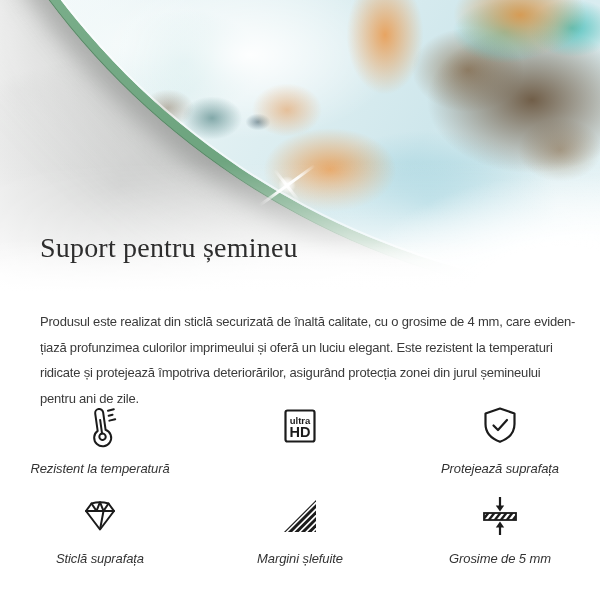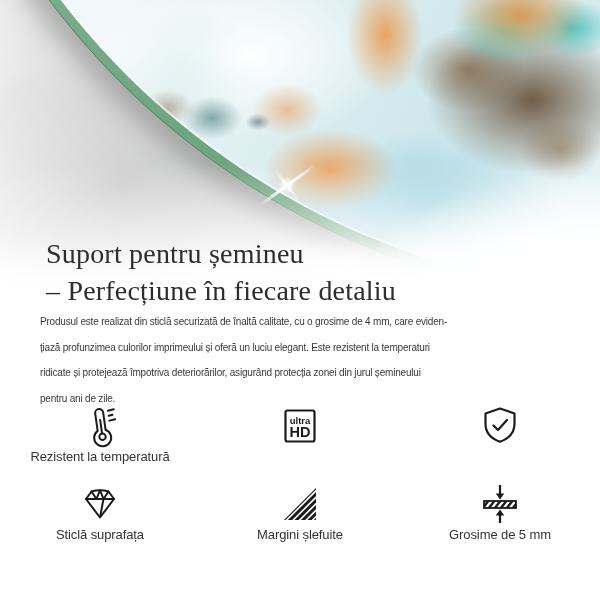--- a/index.html
+++ b/index.html
@@ -77,38 +77,38 @@
     -webkit-mask-image:linear-gradient(to right, rgba(0,0,0,0.22) 0%, rgba(0,0,0,0.55) 30%, #000 58%);
             mask-image:linear-gradient(to right, rgba(0,0,0,0.22) 0%, rgba(0,0,0,0.55) 30%, #000 58%);
   }
   .hero-fade-bottom{
     position:absolute;left:0;right:0;bottom:0;height:70px;z-index:5;pointer-events:none;
     background:linear-gradient(to bottom, rgba(255,255,255,0) 0%, #fff 75%);
   }
 
   
   .title{
-    position:absolute;left:40px;top:229px;margin:6px;z-index:10;
+    position:absolute;left:40px;top:229px;margin:0;z-index:10;
     font-family:"Liberation Serif","DejaVu Serif",serif;
     font-weight:400;font-size:28px;line-height:37px;color:#2d2d2d;letter-spacing:0.2px;
   }
   .desc{
     position:absolute;left:40px;top:309px;margin:0;z-index:10;width:560px;
-    font-size:10px;line-height:25.5px;letter-spacing:-0.2px;color:#3a3a3a;
+    font-size:13px;line-height:25.5px;letter-spacing:-0.2px;color:#3a3a3a;
     white-space:pre;
   }
 
   
   .features{
     position:absolute;left:0;top:403px;width:600px;z-index:10;
     display:grid;grid-template-columns:repeat(3,1fr);row-gap:17px;
   }
   .feature{display:flex;flex-direction:column;align-items:center;}
   .feature .icon-box{height:46px;display:flex;align-items:center;justify-content:center;}
-  .feature .label{margin-top:0;font-size:13px;color:#333;letter-spacing:-0.1px;}
+  .feature .label{margin-top:12px;font-size:13px;color:#333;letter-spacing:-0.1px;font-style:italic;}
   svg{display:block;}
 </style>
 </head>
 <body>
 
 <div class="hero">
   <div class="glass-rim"></div>
   <div class="glass-circle">
     <div class="marble-pattern"></div>
   </div>
@@ -116,21 +116,20 @@
     <span class="ray-a"></span>
     <span class="ray-b"></span>
     <span class="core"></span>
   </div>
   <div class="hero-fade"></div>
   <div class="hero-fade-bottom"></div>
 </div>
 
 <h1 class="title">
   <span>Suport pentru șemineu</span><br>
-  <span>– Perfecțiune în fiecare detaliu</span>
 </h1>
 
 <p class="desc">Produsul este realizat din sticlă securizată de înaltă calitate, cu o grosime de 4 mm, care eviden-
 țiază profunzimea culorilor imprimeului și oferă un luciu elegant. Este rezistent la temperaturi
 ridicate și protejează împotriva deteriorărilor, asigurând protecția zonei din jurul șemineului
 pentru ani de zile.</p>
 
 <div class="features">
 
   <div class="feature">
@@ -161,20 +160,21 @@
 
   <div class="feature">
     <div class="icon-box">
       <svg width="46" height="46" viewBox="0 0 46 46">
         <g fill="none" stroke="#1b1b1b" stroke-width="2.2" stroke-linejoin="round" stroke-linecap="round">
           <path d="M23,5.5 L37.5,10.5 V21 c0,8.8 -5.8,14.6 -14.5,17.8 C14.3,35.6 8.5,29.8 8.5,21 V10.5 Z"></path>
           <path d="M16.5,22.5 l4.5,4.5 l9,-10"></path>
         </g>
       </svg>
     </div>
+    <div class="label">Protejează suprafața</div>
   </div>
 
   <div class="feature">
     <div class="icon-box">
       <svg width="46" height="46" viewBox="0 0 46 46">
         <g fill="none" stroke="#1b1b1b" stroke-width="2" stroke-linejoin="round" stroke-linecap="round">
           <path d="M9,18 L14.5,10.5 Q23,8 31.5,10.5 L37,18 L23,36.5 Z"></path>
           <path d="M9,18 H37 M14.5,10.5 L19.5,18 L23,9.2 L26.5,18 L31.5,10.5 M26.5,18 L23.3,35"></path>
         </g>
       </svg>

